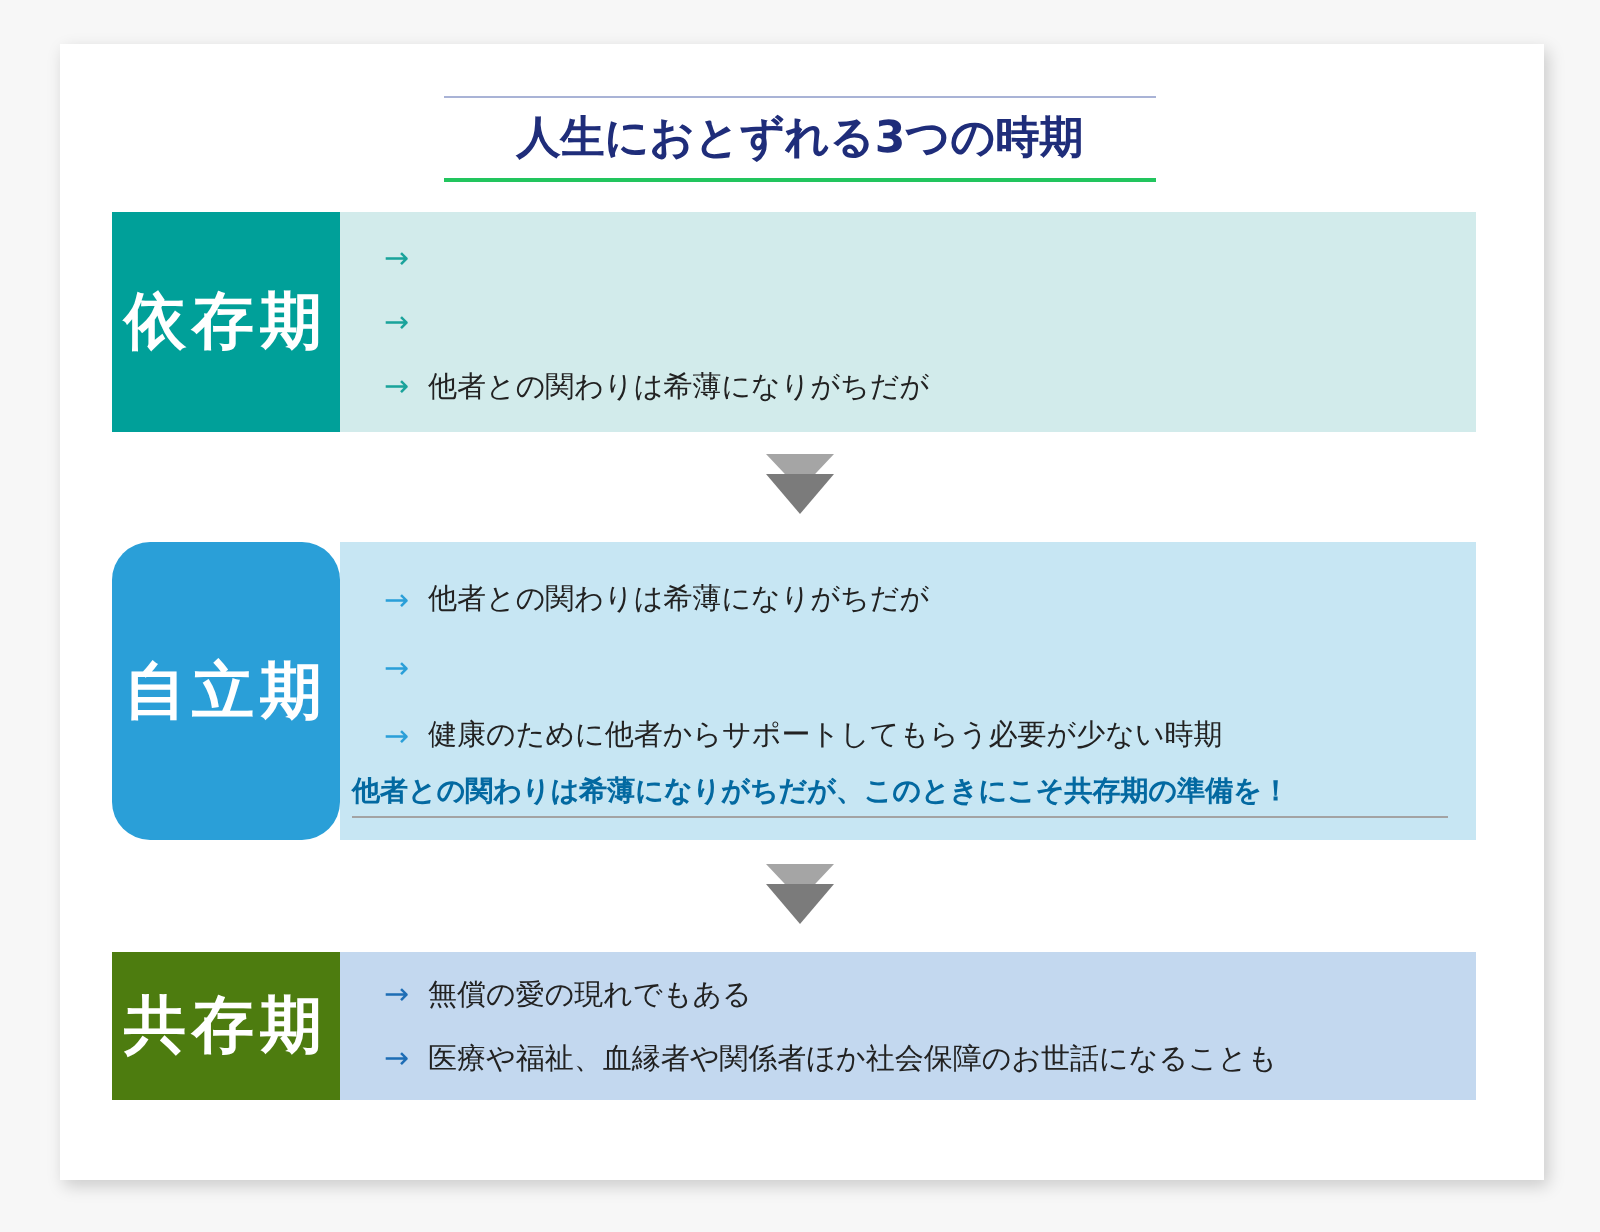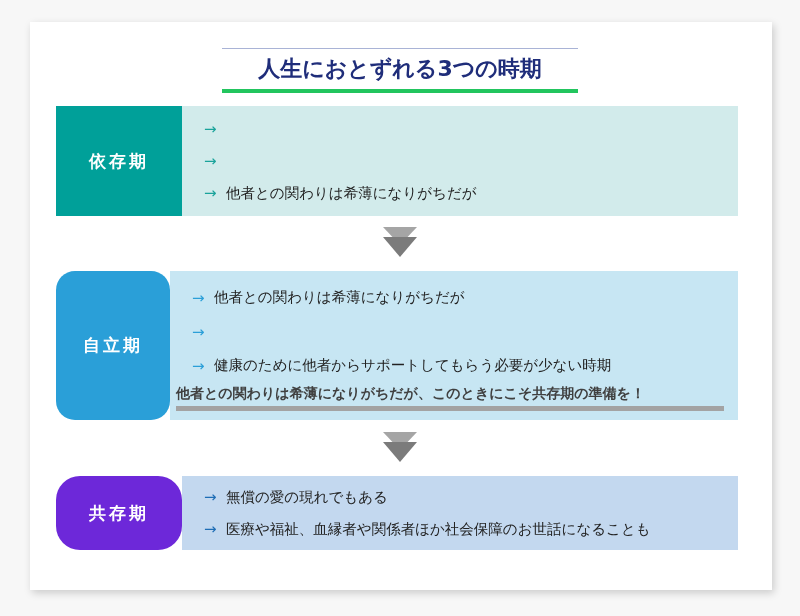--- a/index.html
+++ b/index.html
@@ -7,55 +7,55 @@
     width:800px; height:616px; background:#f7f7f7; position:relative; overflow:hidden;
     font-family:"DejaVu Sans", "Liberation Sans", sans-serif;
   }
   .card {
     position:absolute; left:30px; top:22px; width:742px; height:568px;
     background:#ffffff;
     box-shadow: 2px 3px 8px rgba(0,0,0,0.18);
   }
   .title-wrap {
     position:absolute; left:222px; top:48px; width:356px; height:40px;
-    border-top:1px solid #a9b3d6; border-bottom:4px solid #22c55e;
+    border-top:1px solid #a9b3d6; border-bottom:2px solid #22c55e;
     display:flex; align-items:center; justify-content:center;
   }
   .title {
     font-size:22px; font-weight:bold; color:#1f2d7a; letter-spacing:0px; white-space:nowrap;
   }
   .stage {
     position:absolute; left:56px; width:682px; display:flex;
   }
   .stage .label {
-    width:126px; display:flex; align-items:center; justify-content:center;
-    color:#ffffff; font-size:17px; font-weight:bold; letter-spacing:3px;
+    width:114px; display:flex; align-items:center; justify-content:center;
+    color:#ffffff; font-size:31px; font-weight:bold; letter-spacing:3px;
   }
   .stage .body {
     flex:1; padding-left:22px; display:flex; flex-direction:column; justify-content:center;
   }
   .item { display:flex; align-items:center; font-size:14.5px; color:#222; height:32px; white-space:nowrap; }
   .item .arrow { width:22px; font-size:15px; }
   .s1 { top:106px; height:110px; }
   .s1 .label { background:#00a099; }
   .s1 .body { background:#d2ebeb; }
   .s1 .arrow { color:#1aa39b; }
   .s2 { top:271px; height:149px; }
   .s2 .label { background:#2a9fd8;border-radius:19px; }
   .s2 .body { background:#c7e6f3; }
   .s2 .arrow { color:#2a9fd8; }
   .s2 .item { height:34px; }
   .s3 { top:476px; height:74px; }
-  .s3 .label { background:#6d28d9;border-radius:24px; }
+  .s3 .label { background:#4d7c0f; }
   .s3 .body { background:#c3d8ef; }
   .s3 .arrow { color:#1e6db5; }
   .note {
     margin-left:-16px; margin-top:2px; margin-right:14px;
-    color:#404040; font-weight:bold; font-size:14px; white-space:nowrap;
-    border-bottom:5px solid #a3a3a3; padding-bottom:3px; width:548px;
+    color:#0369a1; font-weight:bold; font-size:14px; white-space:nowrap;
+    border-bottom:1px solid #a3a3a3; padding-bottom:3px; width:548px;
   }
   .down {
     position:absolute; left:383px; width:34px; height:36px;
   }
   .down .t1, .down .t2 {
     position:absolute; left:0; width:0; height:0;
     border-left:17px solid transparent; border-right:17px solid transparent;
   }
   .down .t1 { top:0; border-top:18px solid #a5a5a5; }
   .down .t2 { top:10px; border-top:20px solid #7b7b7b; }

